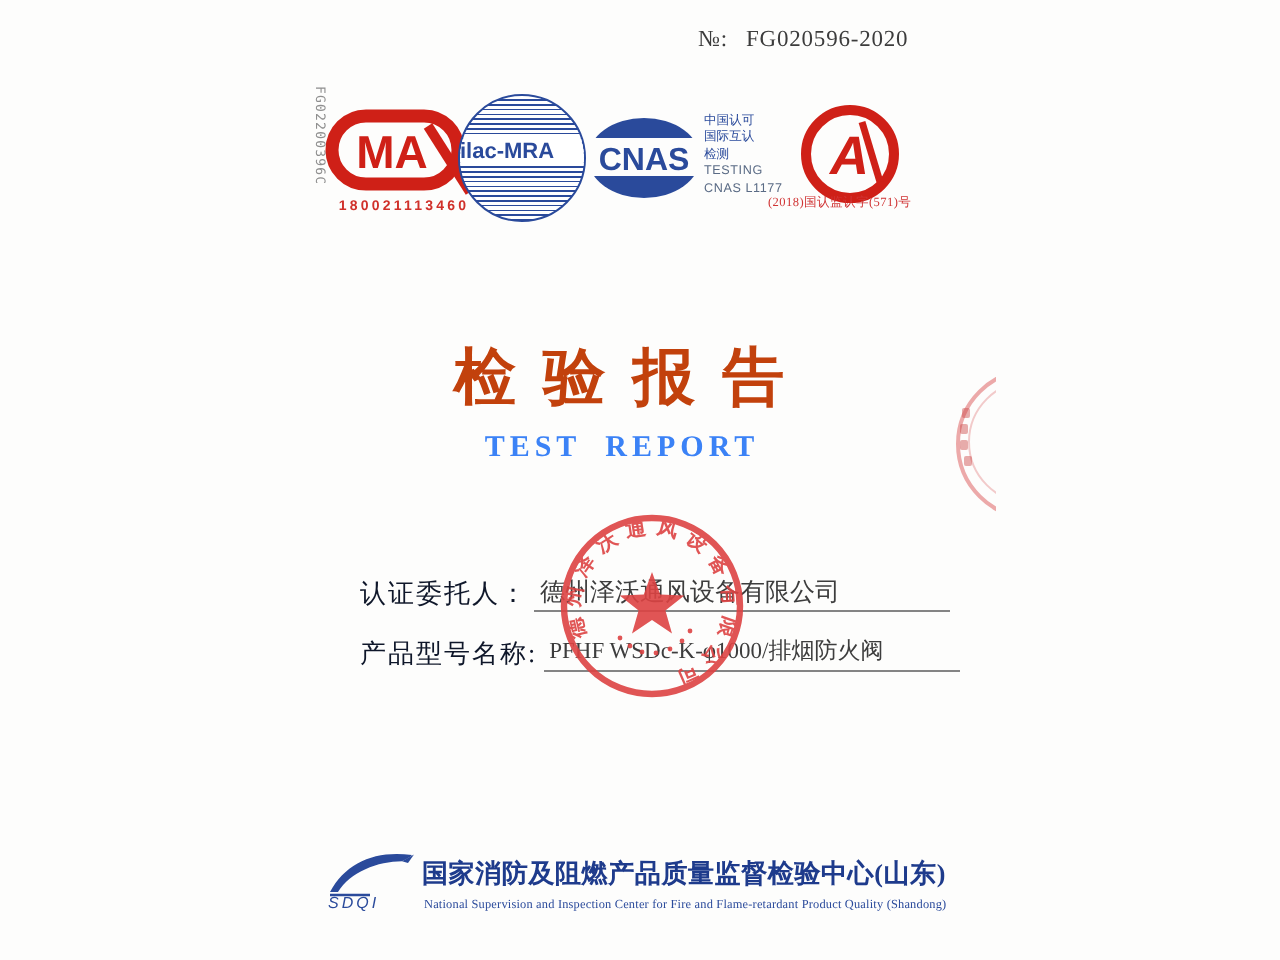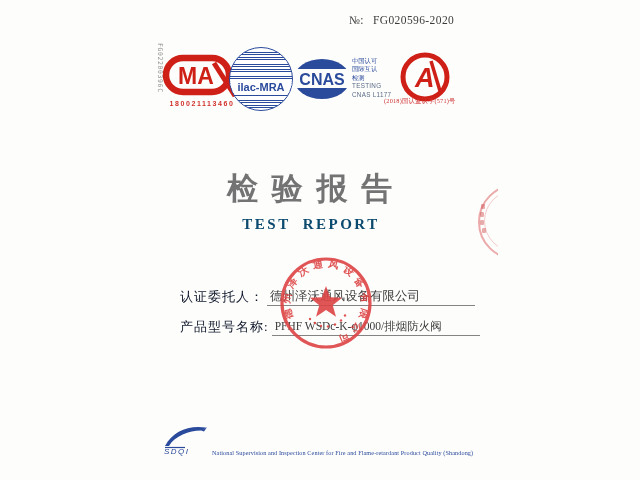--- a/index.html
+++ b/index.html
@@ -13,34 +13,34 @@
   .side-code{position:absolute;left:164px;top:43px;font-family:"DejaVu Sans Mono","Liberation Mono",monospace;
              font-size:6.5px;color:#8f8f8f;letter-spacing:.6px;transform:rotate(90deg);transform-origin:0 0;white-space:nowrap;}
 
   
   .cma{position:absolute;left:162px;top:52px;}
   .cma-num{position:absolute;left:161px;top:100px;width:82px;font-family:"Liberation Sans",sans-serif;
            font-size:7px;font-weight:bold;color:#d0302a;letter-spacing:1.6px;text-align:center;}
   .ilac{position:absolute;left:229px;top:47px;width:62px;height:62px;border-radius:50%;
         border:1px solid #2a4a9b;overflow:hidden;
         background:repeating-linear-gradient(#ffffff 0px,#ffffff 1.6px,#2a4a9b 1.6px,#2a4a9b 2.4px);}
-  .ilac .band{position:absolute;left:0;top:32px;width:62px;height:14px;background:#fff;
-        display:flex;align-items:center;justify-content:center;}
+  .ilac .band{position:absolute;left:0;top:21px;width:62px;height:14px;background:#fff;
+        display:flex;align-items:center;justify-content:flex-start;}
   .ilac .band span{font-family:"Liberation Sans",sans-serif;font-weight:bold;font-size:11px;color:#2a4a9b;letter-spacing:0;}
   .cnas{position:absolute;left:293px;top:57px;}
   .cnas-caption{position:absolute;left:352px;top:57px;font-family:"Liberation Sans",sans-serif;
         font-size:6.3px;line-height:8.4px;color:#2a4a9b;}
   .cnas-caption .en{color:#5a6b85;letter-spacing:.3px;}
   .cal{position:absolute;left:398px;top:51px;}
   .cal-caption{position:absolute;left:384px;top:97px;font-size:6.3px;color:#d03434;letter-spacing:.2px;}
 
   
   .title-wrap{position:absolute;left:0;top:168px;width:622px;text-align:center;}
-  .title-cn{font-size:31px;font-weight:bold;color:#737373;letter-spacing:3px;}
-  .title-en{margin-top:6px;font-size:15px;font-weight:bold;color:#0c4a6e;letter-spacing:2.5px;word-spacing:6px;}
+  .title-cn{font-size:31px;font-weight:bold;color:#c2410c;letter-spacing:3px;}
+  .title-en{margin-top:6px;font-size:15px;font-weight:bold;color:#3b82f6;letter-spacing:2.5px;word-spacing:6px;}
 
   
   .edge-seal{position:absolute;left:468px;top:182px;width:30px;height:76px;overflow:hidden;}
   .edge-seal .ring{position:absolute;left:10px;top:2px;width:72px;height:72px;border-radius:50%;
         border:2.5px solid rgba(219,85,85,.5);}
   .edge-seal .ring2{position:absolute;left:16px;top:8px;width:60px;height:60px;border-radius:50%;
         border:1px solid rgba(219,85,85,.3);}
   .edge-seal i{position:absolute;width:4px;height:5px;background:rgba(205,70,70,.45);border-radius:1px;}
 
   
@@ -144,15 +144,16 @@
       <circle cx="69" cy="62.5" r="1.2"></circle>
     </g>
   </svg>
 
   <svg class="footer-logo" width="46" height="24" viewBox="0 0 46 24">
     <path d="M2,21 C10,6 25,0 43,2.5 C42,3.6 40,4.8 38,5.6 C26,5.6 12,11 6,21 Z" fill="#2a4a9b"></path>
     <path d="M38,5.6 L44,2.2 L41,6.5 Z" fill="#2a4a9b"></path>
     <line x1="2" y1="22.5" x2="22" y2="22.5" stroke="#2a4a9b" stroke-width="1.2"></line>
   </svg>
   <div class="footer-logo-label">SDQI</div>
+  <div class="org-cn">国家消防及阻燃产品质量监督检验中心(山东)</div>
   <div class="org-en">National Supervision and Inspection Center for Fire and Flame-retardant Product Quality (Shandong)</div>
 
 </div>
 
 </body></html>

